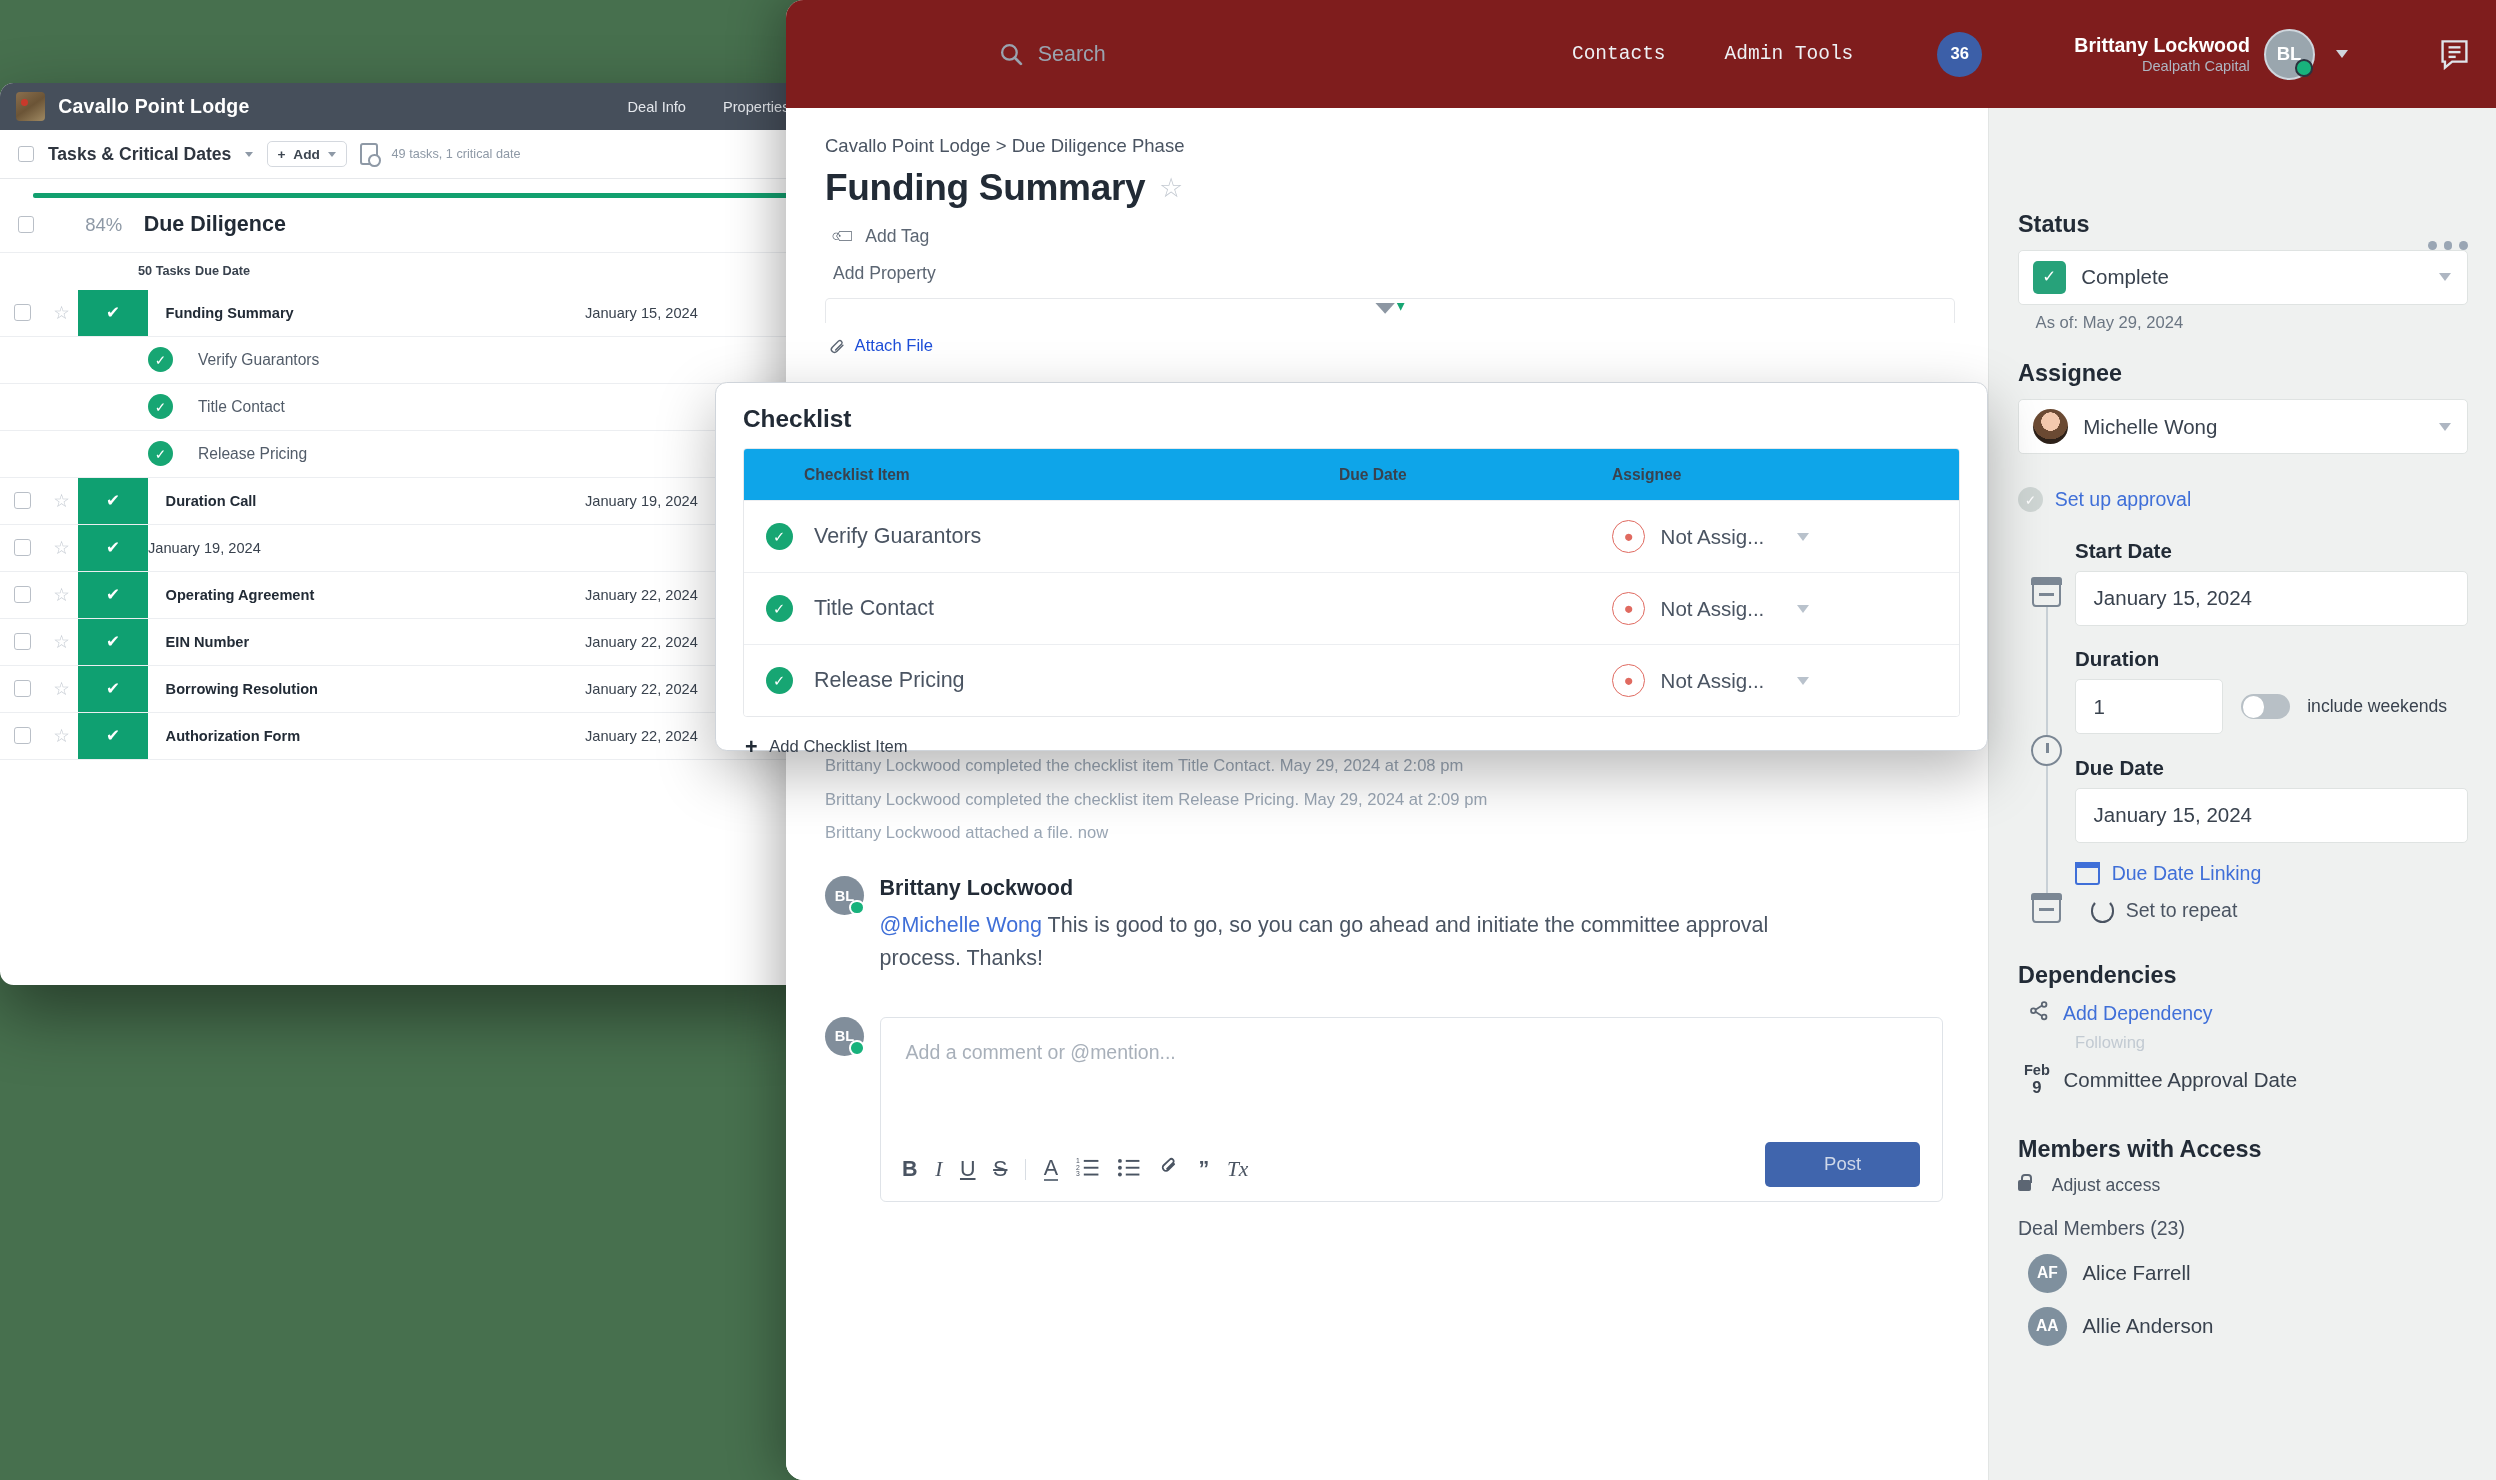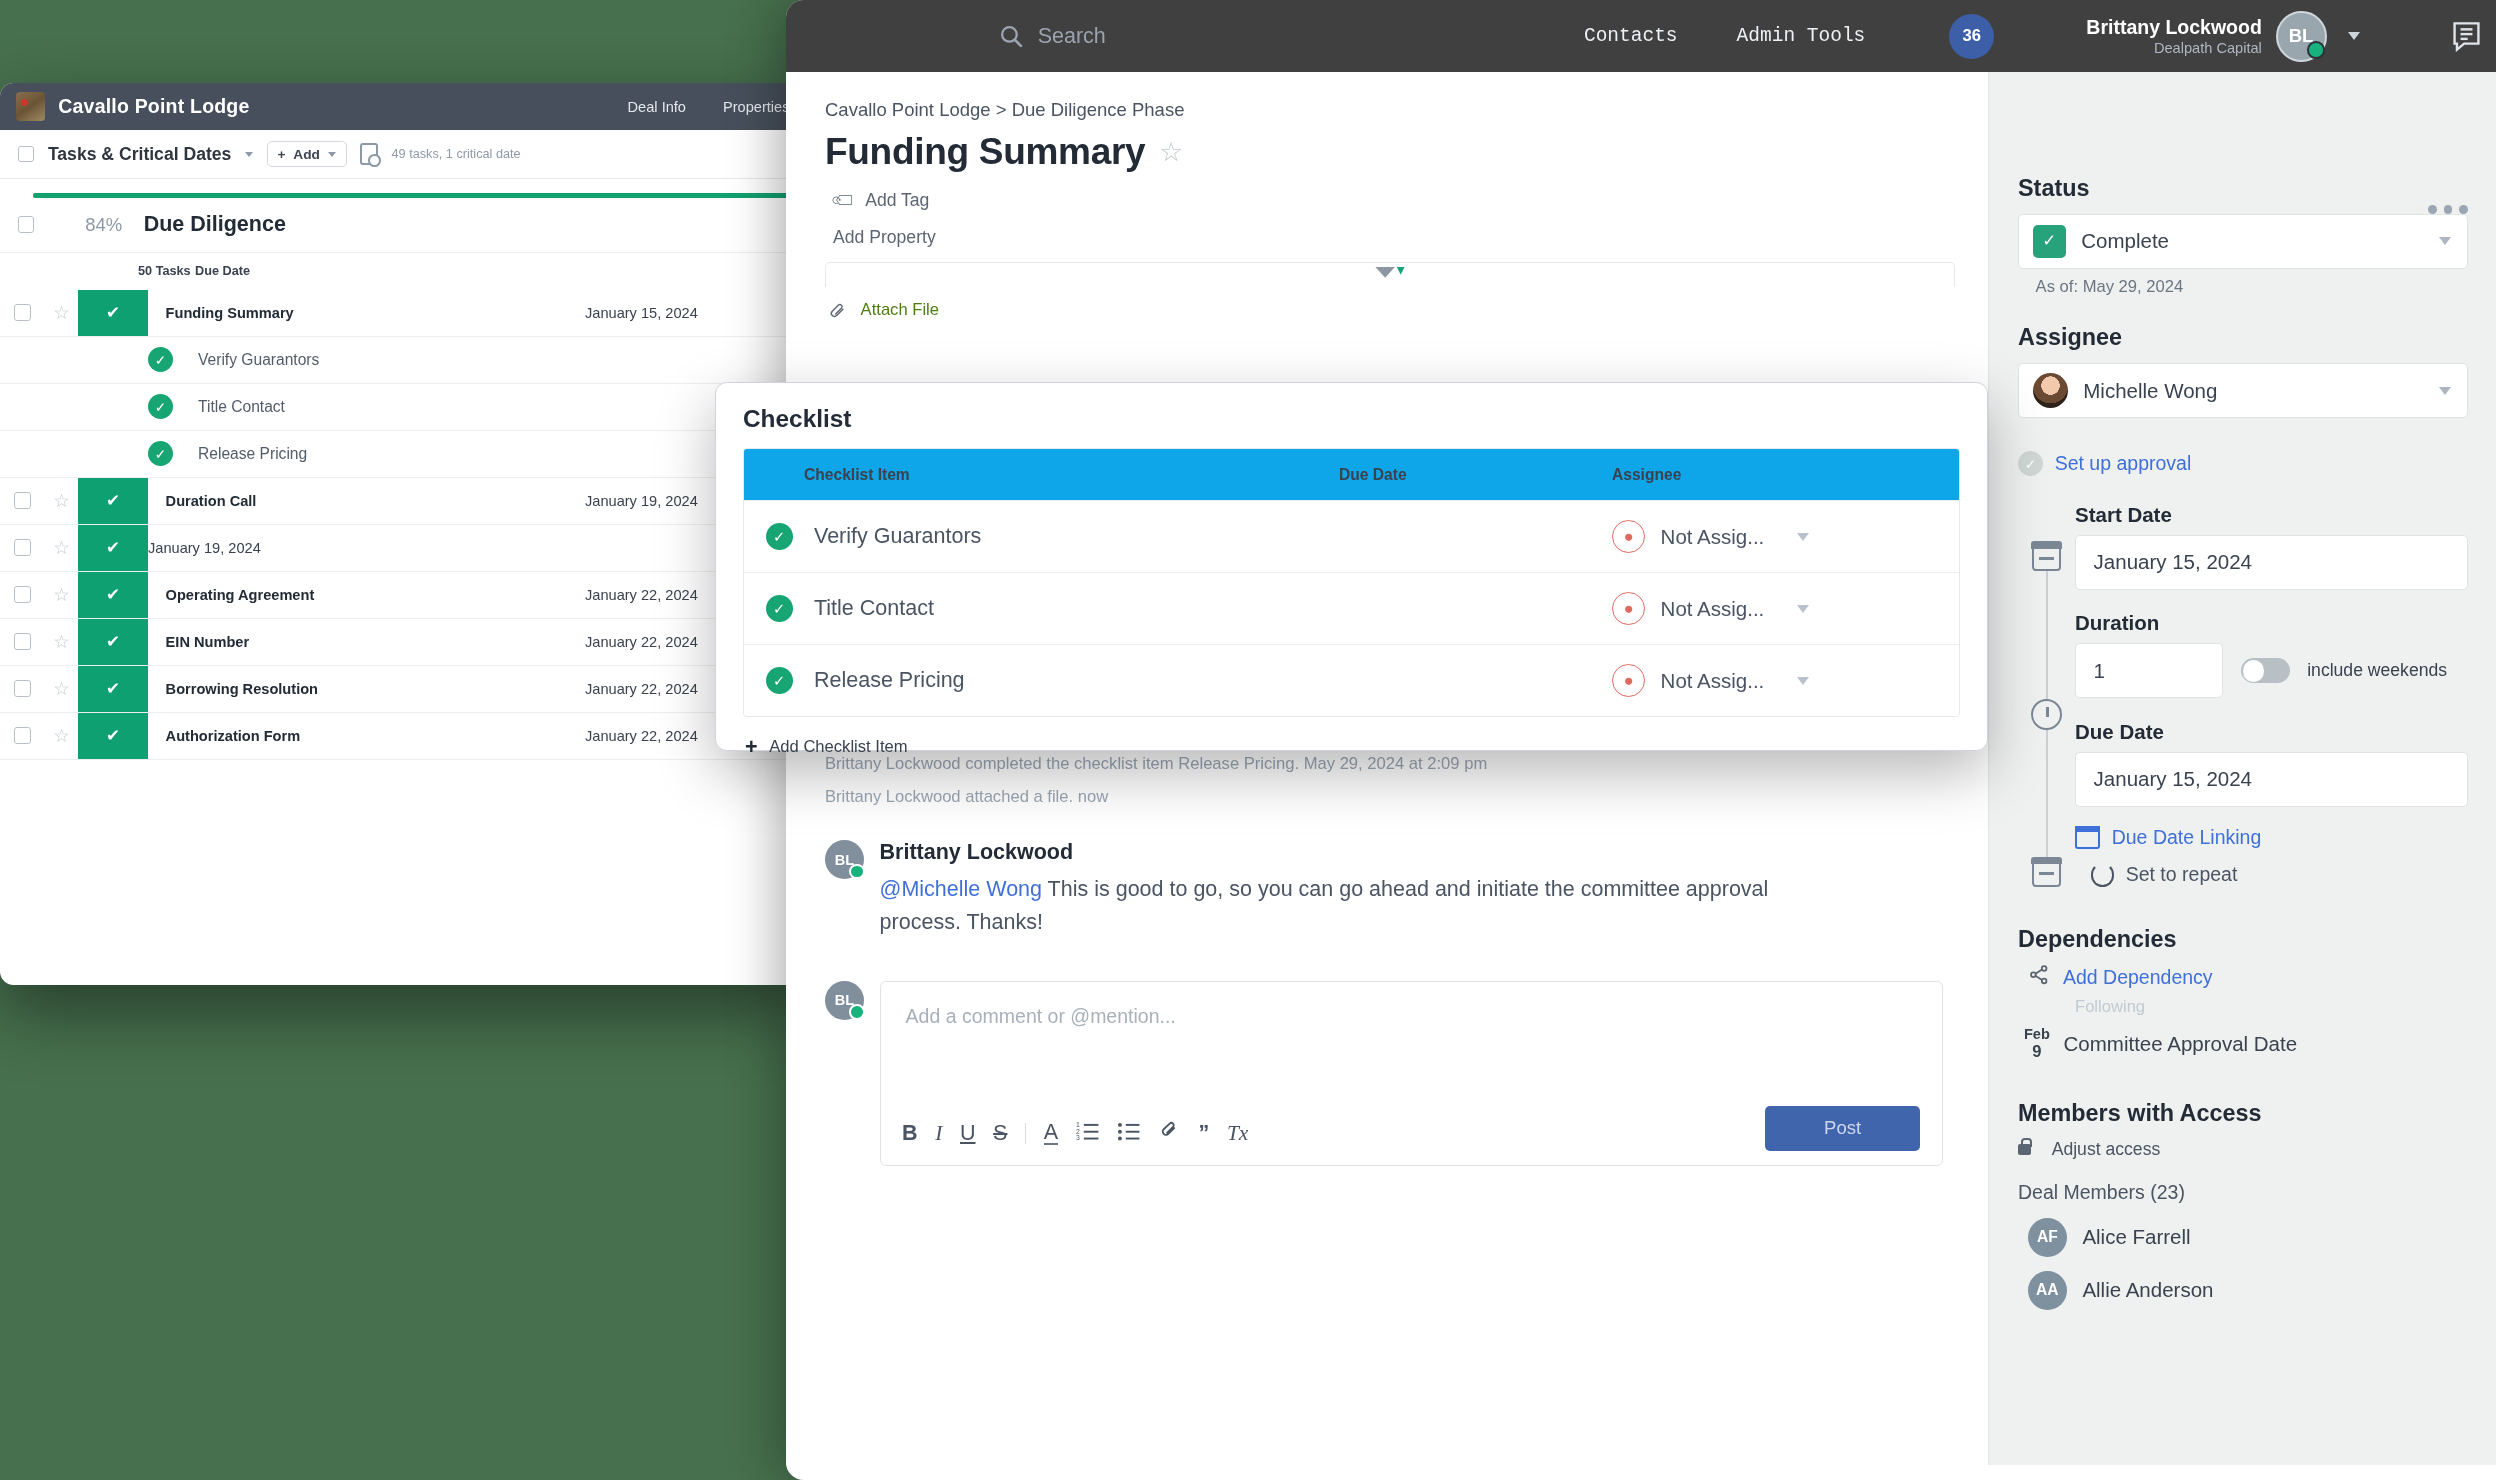--- a/index.html
+++ b/index.html
@@ -76,22 +76,22 @@
   
   .app-window {
     position: absolute; left: 786px; top: 0px;
     width: 1711px; height: 1480px;
     background: #ffffff;
     border-radius: 17.6px 0 0 17.6px;
     overflow: hidden;
     box-shadow: -9.8px 0 49px rgba(0,0,0,.30);
   }
   .app-header {
-    height: 72px; background: #404040; display: flex; align-items: center;
-    padding: 0 16px 0 0; color: #fff;
+    height: 108px; background: #7f1d1d; display: flex; align-items: center;
+    padding: 0 28px 0 0; color: #fff;
   }
   .hdr-search { display:flex; align-items:center; gap:13.7px; margin-left: 213px; }
   .hdr-search .lbl { font-size: 21.5px; color: #9aa3af;}
   .hdr-nav { margin-left: auto; display:flex; align-items:center; gap: 59px;}
   .hdr-nav a { font-size: 19.5px; color:#eef1f5; text-decoration:none;font-family:Liberation Mono, monospace; }
   .badge-36 {
     width:45px;height:45px;border-radius:50%;background:#3c5fa8;color:#fff;
     display:flex;align-items:center;justify-content:center;font-size:16.6px;font-weight:700;
     margin-left: 25px;
     text-align: right;
@@ -117,21 +117,21 @@
   .star-outline { font-size: 27px; color:#c3c9d1;}
   .add-tag-row { display:flex; align-items:center; gap:9.8px; padding: 17.6px 0 0 47px; color:#5c6673; font-size:17.6px;}
   .tag-glyph { font-size:17.6px; color:#5c6673; transform: rotate(-45deg); display:inline-block;}
   .add-prop-row { padding: 15.6px 0 0 47px; color:#5c6673; font-size:17.6px;}
 
   .file-card {
     margin: 13.7px 33px 0 39px; height: 25px; border:1px solid #e6e8eb; border-bottom:none;
     border-radius: 4.9px 4.9px 0 0; position:relative; background:#fff;
   }
   .file-card .tri { position:absolute; left:50%; top:3.9px; transform:translateX(-50%); display:flex; gap:2.9px; }
-  .attach-row { display:flex; align-items:center; gap:14px; padding: 13.7px 0 0 43px; color:#4d7c0f; font-size:16.6px;}
+  .attach-row { display:flex; align-items:center; gap:8px; padding: 13.7px 0 0 43px; color:#1d4ed8; font-size:16.6px;}
 
   .comments-wrap { padding: 0 33px 0 39px; margin-top: 256px;}
   .comments-title { font-size: 25px; font-weight:700; color:#222b36;}
   .activity { font-size: 16.6px; color:#9aa6b4; margin-top: 13.7px; }
   .comment-block { display:flex; gap:15.6px; margin-top: 33px; }
   .avatar-sm {
     width:39px;height:39px;border-radius:50%;background:#818e9b;color:#fff;flex:0 0 auto;
     display:flex;align-items:center;justify-content:center;font-size:14.6px;font-weight:700;position:relative;
   }
   .avatar-sm::after{content:"";position:absolute;right:-1px;bottom:0px;width:11.7px;height:11.7px;border-radius:50%;background:#18b27c;border:2px solid #fff;}

